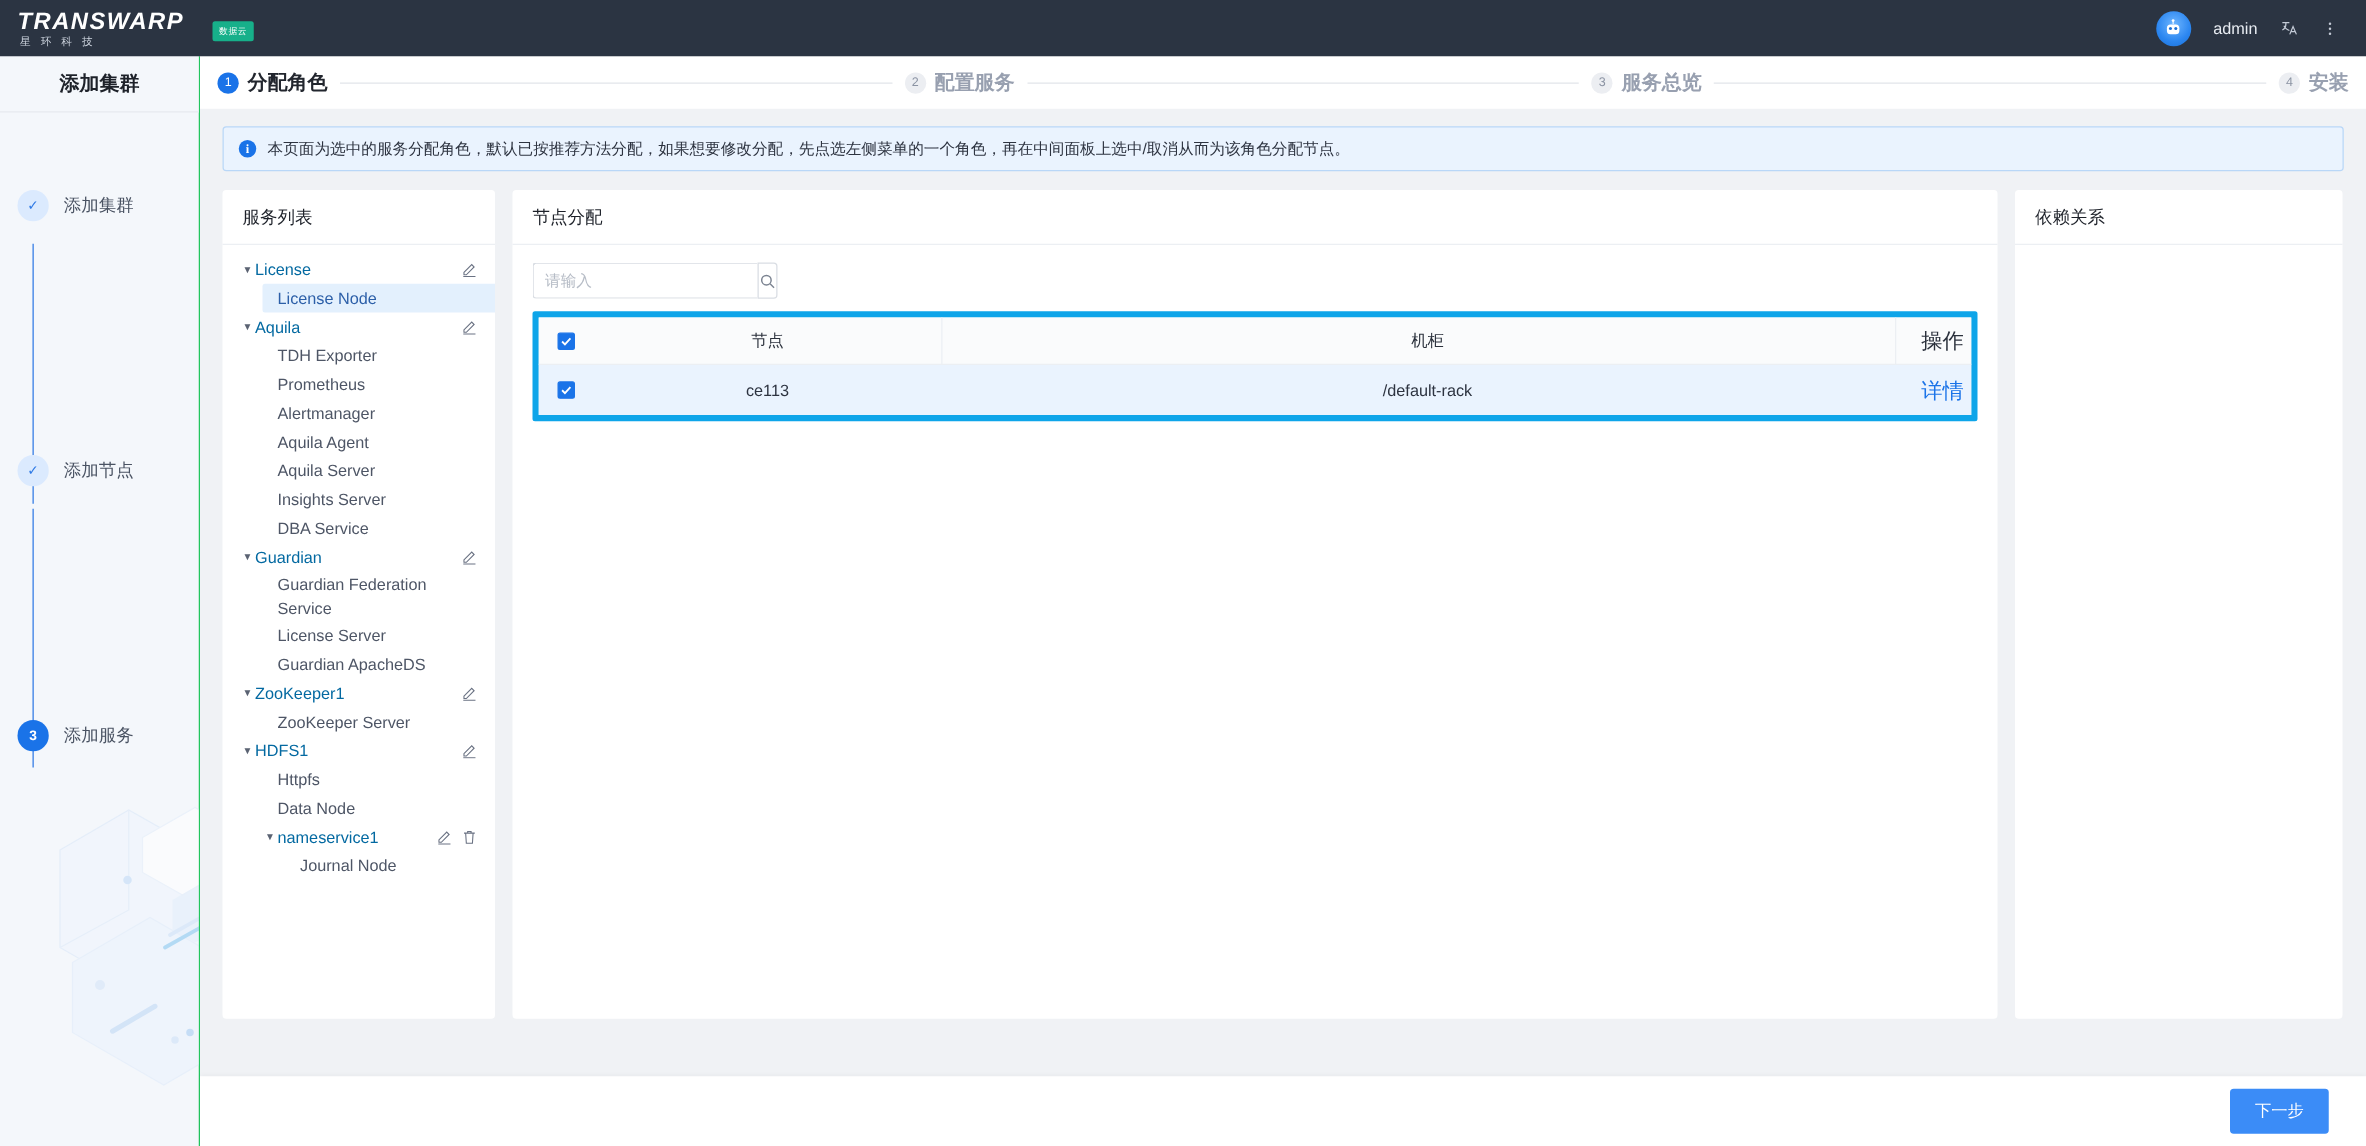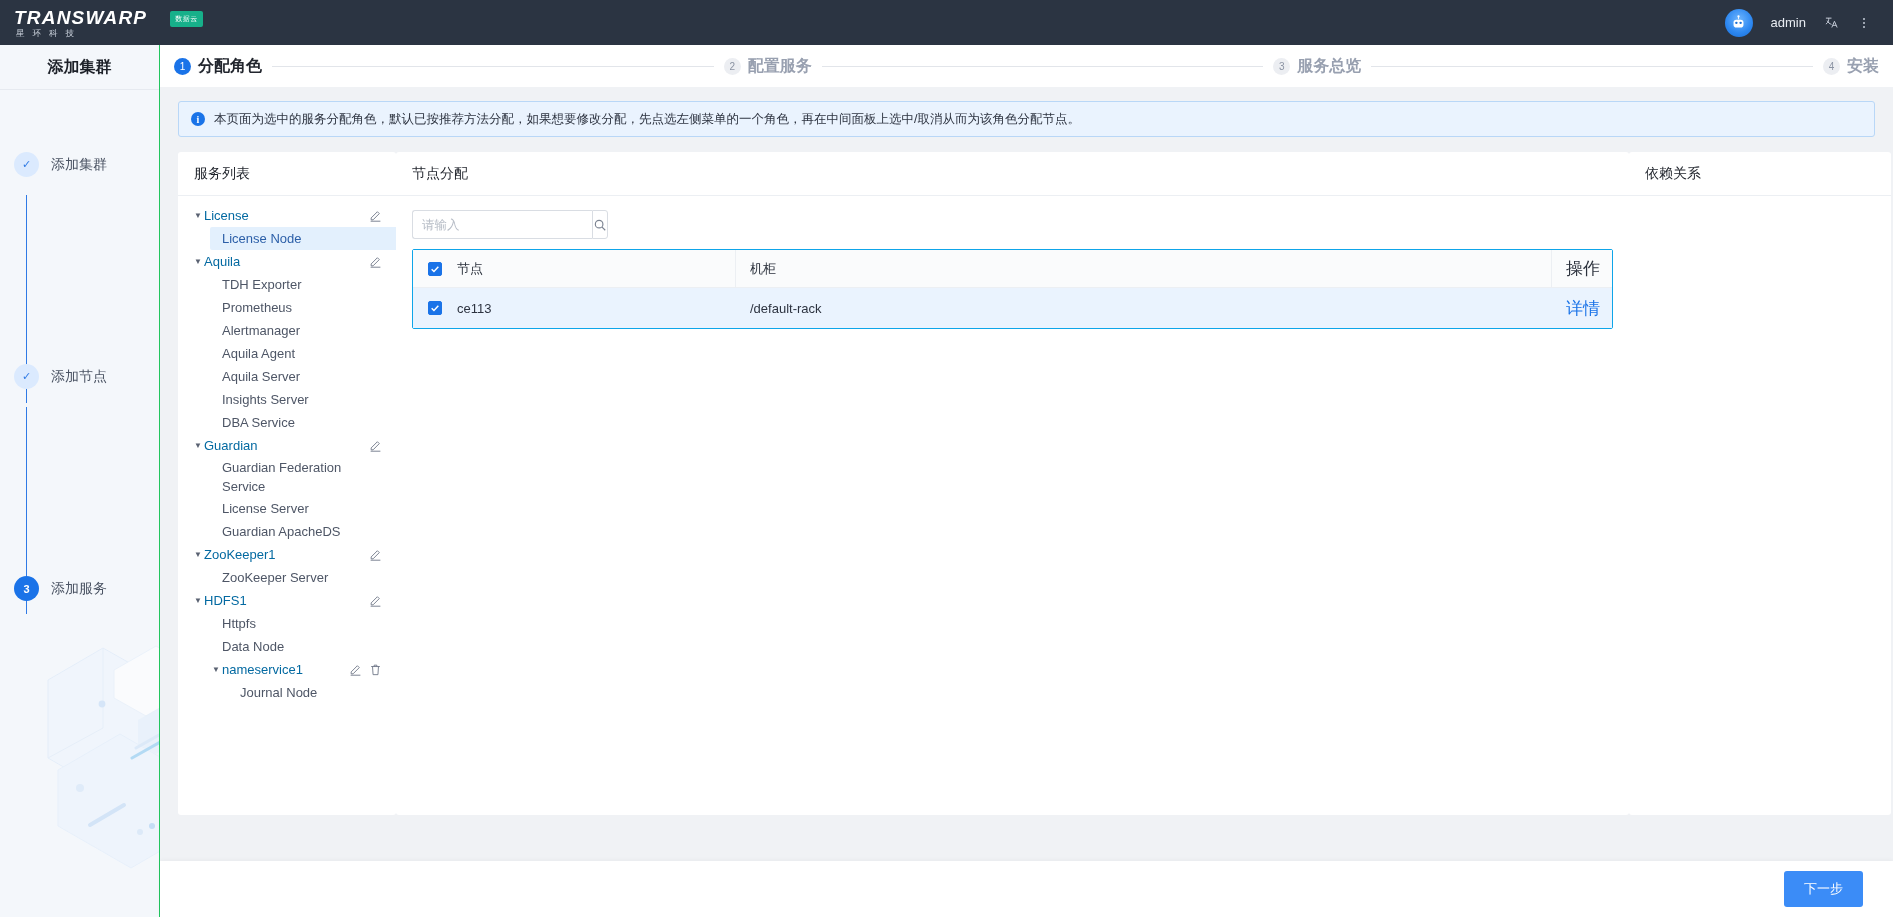--- a/index.html
+++ b/index.html
@@ -10,21 +10,21 @@
     overflow: hidden;
   }
   body { position: relative; }
 
   
   .topbar {
     position: absolute; left: 0; top: 0; width: 1893px; height: 45px;
     background: #2b3442; display: flex; align-items: center;
     z-index: 20;
   }
-  .logo-wrap { display: flex; align-items: center; margin-left: 14px; gap: 23px; }
+  .logo-wrap { display: flex; align-items: flex-end; margin-left: 14px; gap: 23px; }
   .logo-text { display: flex; flex-direction: column; line-height: 1; }
   .logo-main {
     font-family: "Liberation Sans", sans-serif;
     font-weight: bold; font-style: italic; font-size: 19px; color: #ffffff;
     letter-spacing: 1.2px;
   }
   .logo-sub {
     font-size: 8.5px; color: #cfd6e0; letter-spacing: 8px; margin-top: 2px;
     padding-left: 2px;
   }
@@ -108,21 +108,21 @@
   .banner-icon {
     width: 14px; height: 14px; border-radius: 50%; background: #1a73e8;
     color: #fff; font-size: 10px; font-weight: bold;
     display: flex; align-items: center; justify-content: center;
     flex: 0 0 auto; font-family: "Liberation Serif", serif;
   }
   .banner-text { font-size: 12.5px; color: #2d3340; }
 
   
   .panels {
-    margin: 15px 2px 0 18px; display: flex; height: 663px; border-radius: 16px;
+    margin: 15px 19px 0 18px; display: flex; gap: 14px; height: 663px; border-radius: 16px;
   }
   .panel { background: #fff; border-radius: 3px; }
   .panel-head {
     height: 44px; display: flex; align-items: center; padding: 0 16px;
     border-bottom: 1px solid #eceff3;
     font-size: 14px; color: #1d2129;
   }
   .panel-service { width: 218px; display: flex; flex-direction: column; }
   .panel-nodes { flex: 1 1 auto; display: flex; flex-direction: column; }
   .panel-deps { width: 262px; display: flex; flex-direction: column; }
@@ -159,21 +159,21 @@
     color: #2d3340; outline: none; font-family: inherit; background: #fff;
   }
   .search-input::placeholder { color: #b6bcc6; }
   .search-btn {
     width: 32px; border: 1px solid #d9dde3; border-radius: 0 3px 3px 0;
     background: #fff; display: flex; align-items: center; justify-content: center;
     cursor: pointer; color: #7b8391;
   }
 
   
-  .tbl { margin: 0 16px; border: 1px solid #0ea5e9; border-radius: 2px; }
+  .tbl { margin: 0 16px; border: 5px solid #0ea5e9; border-radius: 2px; text-align: center; }
   .tbl-head {
     display: flex; align-items: center; height: 38px; background: #fafbfc;
     border-bottom: 1px solid #eceff3;
   }
   .tbl-row {
     display: flex; align-items: center; height: 40px; background: #eaf3fe;
   }
   .c-check { width: 44px; display: flex; align-items: center; justify-content: center; flex:0 0 auto;}
   .c-node { width: 278px; flex: 0 0 auto; font-size: 13px; color: #2d3340; }
   .c-rack { flex: 1 1 auto; font-size: 13px; color: #2d3340; }

